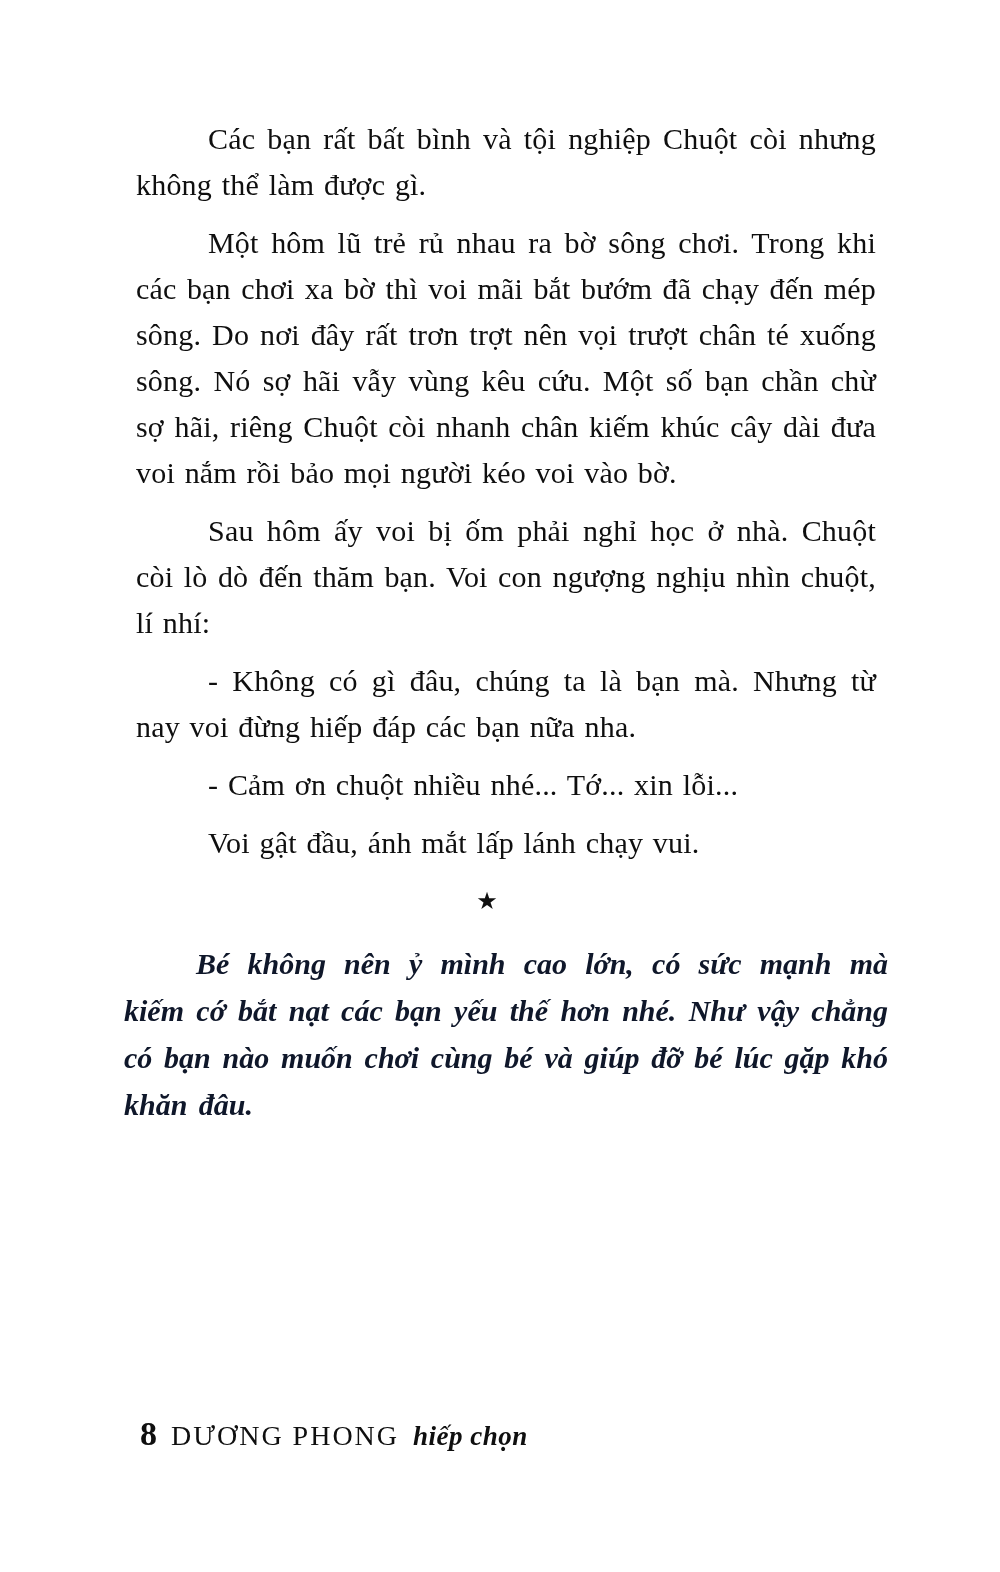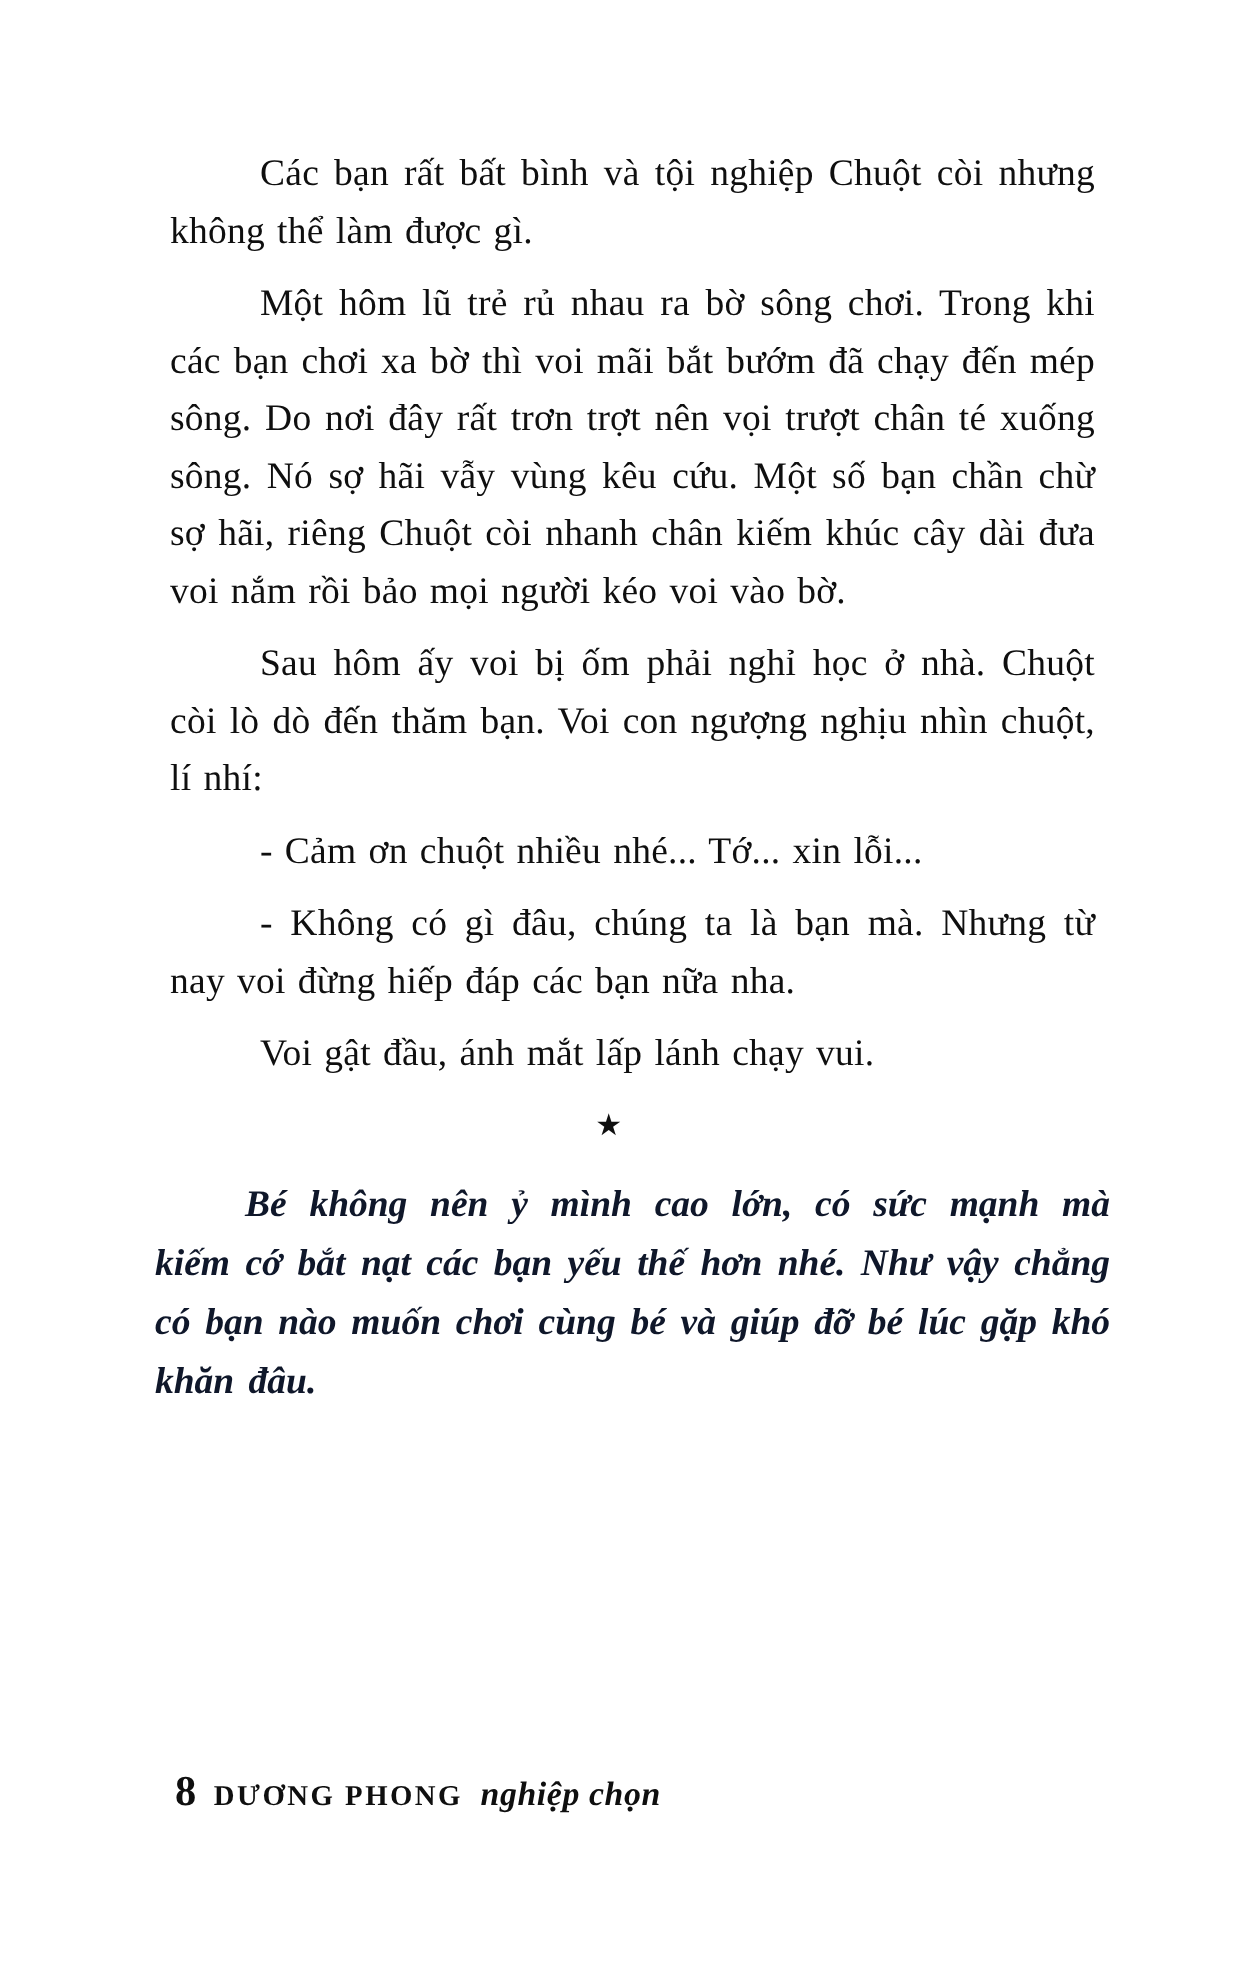--- a/index.html
+++ b/index.html
@@ -64,48 +64,48 @@
     align-items: baseline;
     gap: 14px;
     color: #0f0f0f;
     white-space: nowrap;
   }
   .footer .page-num {
     font-size: 34px;
     font-weight: bold;
   }
   .footer .collection {
-    font-size: 23px;
-    font-weight: bold;
+    font-size: 28px;
+    font-weight: normal;
     letter-spacing: 2px;
   }
   .footer .suffix {
     font-size: 27px;
     font-style: italic;
     font-weight: bold;
     letter-spacing: 0.5px;
   }
 </style>
 </head>
 <body>
 
 <div class="page">
 
   <div class="text-block">
     <p class="body-par">Các bạn rất bất bình và tội nghiệp Chuột còi nhưng không thể làm được gì.</p>
     <p class="body-par">Một hôm lũ trẻ rủ nhau ra bờ sông chơi. Trong khi các bạn chơi xa bờ thì voi mãi bắt bướm đã chạy đến mép sông. Do nơi đây rất trơn trợt nên vọi trượt chân té xuống sông. Nó sợ hãi vẫy vùng kêu cứu. Một số bạn chần chừ sợ hãi, riêng Chuột còi nhanh chân kiếm khúc cây dài đưa voi nắm rồi bảo mọi người kéo voi vào bờ.</p>
     <p class="body-par">Sau hôm ấy voi bị ốm phải nghỉ học ở nhà. Chuột còi lò dò đến thăm bạn. Voi con ngượng nghịu nhìn chuột, lí nhí:</p>
+    <p class="body-par">- Không có gì đâu, chúng ta là bạn mà. Nhưng từ nay voi đừng hiếp đáp các bạn nữa nha.</p>
     <p class="body-par">- Cảm ơn chuột nhiều nhé... Tớ... xin lỗi...</p>
-    <p class="body-par">- Không có gì đâu, chúng ta là bạn mà. Nhưng từ nay voi đừng hiếp đáp các bạn nữa nha.</p>
     <p class="body-par">Voi gật đầu, ánh mắt lấp lánh chạy vui.</p>
 
     <div class="separator-line">★</div>
 
     <p class="moral-par">Bé không nên ỷ mình cao lớn, có sức mạnh mà kiếm cớ bắt nạt các bạn yếu thế hơn nhé. Như vậy chẳng có bạn nào muốn chơi cùng bé và giúp đỡ bé lúc gặp khó khăn đâu.</p>
   </div>
 
   <div class="footer">
     <span class="page-num">8</span>
     <span class="collection">DƯƠNG PHONG</span>
-    <span class="suffix">nghiệp chọn</span>
+    <span class="suffix">hiếp chọn</span>
   </div>
 
 </div>
 
 </body></html>

